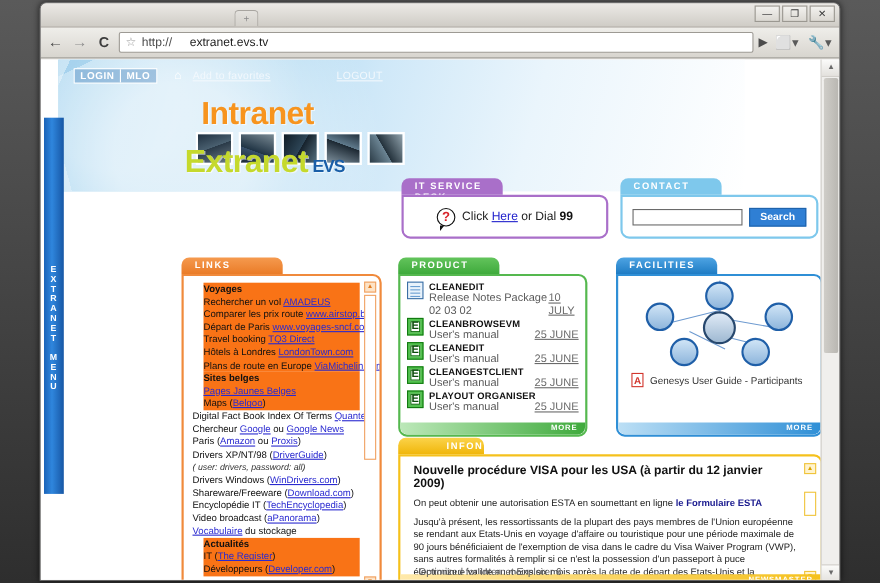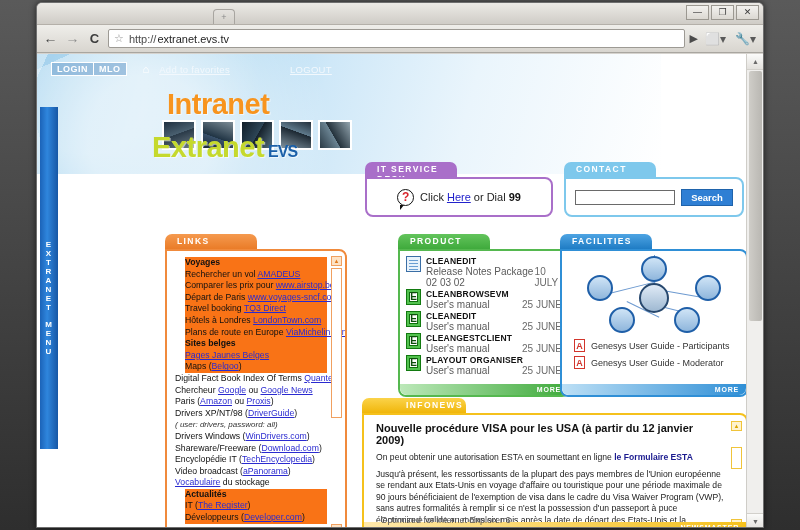--- a/index.html
+++ b/index.html
@@ -85,21 +85,21 @@
     background:#f0efed; border-left:1px solid #cfcdc8;
   }
   .ps-arrow { width:17px; height:16px; background:linear-gradient(#fbfbfa,#e3e1dd); border-bottom:1px solid #d2d0cb;
     color:#6a6a6a; font-size:7px; text-align:center; line-height:16px; }
   .ps-arrow.bot { position:absolute; bottom:0; border-bottom:none; border-top:1px solid #d2d0cb; }
   .ps-thumb { position:absolute; top:17px; left:2px; width:13px; height:250px;
     background:linear-gradient(90deg,#cfcdc8,#b9b7b2); border-radius:2px; }
 
   
   .banner {
-    position:absolute; left:0; top:0; width:624px; height:120px;
+    position:absolute; left:16px; top:0; width:624px; height:120px;
     background:
       radial-gradient(circle at 18% 70%, rgba(255,255,255,.55) 0 12%, rgba(255,255,255,0) 35%),
       radial-gradient(circle at 8% 35%, rgba(255,255,255,.4) 0 10%, rgba(255,255,255,0) 30%),
       linear-gradient(105deg,#7cc0e8 0%,#a5d4ef 22%,#cfe8f8 45%,#eaf5fc 68%,#ffffff 100%);
     overflow:hidden;
   }
   .banner::before{
     content:""; position:absolute; left:0; top:0; width:300px; height:120px;
     background:
       linear-gradient(115deg, rgba(255,255,255,.45) 0 10px, transparent 10px 34px),
@@ -182,37 +182,37 @@
   .lk-head { font-weight:bold; }
   .lk-row a { color:#2a2ad0; text-decoration:underline; }
   .lk-note { font-style:italic; color:#333; font-size:8px; }
   .oscroll { position:absolute; right:3px; top:5px; width:11px; height:278px; }
   .oarrow { width:11px; height:10px; border:1px solid #f0a060; background:#fde3c6; color:#e07b20;
     font-size:6px; text-align:center; line-height:8px; }
   .oarrow.bottom { position:absolute; bottom:0; }
   .othumb { position:absolute; top:12px; left:0; width:11px; height:150px; border:1px solid #f0a060; background:#fff; }
 
   
-  #product { left:325px; top:180px; width:172px;margin-left:36px; }
+  #product { left:325px; top:180px; width:172px; }
   #product .ptab { background:#55b84f; background:linear-gradient(#63c45c,#3faa3c); }
   #product .pbody { border:2px solid #55b84f; height:148px; padding:5px 6px 0 6px; }
   .prow { display:flex; align-items:flex-start; gap:5px; margin-bottom:1px; }
   .picon { width:15px; height:16px; flex:none; position:relative; }
   .doc-ico { background:#e8f2fb; border:1px solid #3a6ea5; }
   .doc-ico::after{ content:""; position:absolute; left:2px; top:3px; width:9px; height:1px;
     box-shadow:0 0 0 0 #6a9ed2, 0 3px 0 0 #6a9ed2, 0 6px 0 0 #6a9ed2, 0 9px 0 0 #6a9ed2;
     background:#6a9ed2; }
   .e-ico { background:#53c24f; border:1px solid #127a10; color:#0d4d0c; font-weight:bold; font-size:10px;
     text-align:center; line-height:14px; }
   .e-ico::before{ content:""; position:absolute; inset:2px 2px 2px 2px; background:#fff; border:1px solid #0f6f0d; }
   .e-ico span { position:relative; }
   .pinfo { flex:1; min-width:0; }
   .pname { font-size:8.5px; font-weight:bold; color:#111; letter-spacing:.2px; }
   .psub { display:flex; justify-content:space-between; font-size:10px; color:#5a5a5a; }
-  .pdate { color:#6a6a6a; }
+  .pdate { color:#6a6a6a;text-decoration:underline; }
   .morebar { position:absolute; right:0; bottom:0; width:100%; height:11px;
     border-radius:0 0 7px 7px; text-align:right; padding-right:7px;
     font-size:7px; font-weight:bold; color:#fff; letter-spacing:.8px; line-height:11px; }
   .morebar.green { background:linear-gradient(90deg,#bce8b9,#3faa3c); }
   .morebar.blue { background:linear-gradient(90deg,#bcdff5,#2f8fd6); }
   .morebar.yellow { background:linear-gradient(90deg,#ffe9ab,#f5c11c); }
 
   
   #facilities { left:523px; top:180px; width:188px; }
   #facilities .ptab { background:#2f8fd6; background:linear-gradient(#4ea4e3,#1f7cc4); }
@@ -228,21 +228,21 @@
   .nd-5 { left:95px; top:50px; }
   .nd-line { position:absolute; background:#6d9ad0; height:1px; transform-origin:0 0; }
   .pdfrow { display:flex; align-items:center; gap:6px; margin:4px 0 0 6px; }
   .pdf-ico { width:11px; height:13px; background:#fff; border:1px solid #d2352c; position:relative; flex:none; }
   .pdf-ico::after { content:"A"; position:absolute; inset:0; color:#d2352c; font-size:9px; font-weight:bold;
     text-align:center; line-height:12px; }
   .pdftext { font-size:9px; color:#333; }
 
   
   #infonews { left:325px; top:344px; width:386px; }
-  #infonews .ptab { background:#f5c11c; background:linear-gradient(#fbd34a,#f0b60a); width:104px;padding-left:44px; }
+  #infonews .ptab { background:#f5c11c; background:linear-gradient(#fbd34a,#f0b60a); width:78px;padding-left:44px; }
   #infonews .pbody { border:2px solid #f5c11c; height:122px; padding:7px 22px 5px 12px; overflow:hidden; }
   .news-title { font-size:11px; font-weight:bold; color:#111; margin-bottom:6px; }
   .news-lead { font-size:8.6px; color:#222; margin-bottom:7px; }
   .news-lead b { color:#1b1b8f; }
   .news-body { font-size:8.6px; color:#222; line-height:11.4px; }
   .yscroll { position:absolute; right:4px; top:6px; width:11px; height:108px; }
   .yarrow { width:11px; height:10px; border:1px solid #f0c43a; background:#fff3cd; color:#d9a400;
     font-size:6px; text-align:center; line-height:8px; }
   .yarrow.bottom { position:absolute; bottom:0; }
   .ythumb { position:absolute; top:26px; left:0; width:11px; height:22px; border:1px solid #f0c43a; background:#fff; }
@@ -268,21 +268,21 @@
       </div>
     </div>
 
     <div class="navbar">
       <div class="navbtn active">←</div>
       <div class="navbtn">→</div>
       <div class="navbtn reload">C</div>
       <div class="urlbar">
         <span class="star">☆</span>
         <span class="urltext">http://</span>
-        <span class="urltext" style="margin-left:-4px;color:#1f1f1f;">extranet.evs.tv</span>
+        <span class="urltext" style="margin-left:-4px;color:#1f1f1f;padding-left:15px;">extranet.evs.tv</span>
       </div>
       <div class="go">▶</div>
       <div class="tbicon">⬜▾</div>
       <div class="tbicon">🔧▾</div>
     </div>
 
     <div id="viewport">
       <div id="page">
 
         <div class="banner">
@@ -346,21 +346,21 @@
           </div>
         </div>
 
         <div class="panel" id="links">
           <div class="ptab">LINKS</div>
           <div class="pbody">
 
             <div class="lk-group">
               <div class="lk-row lk-head">Voyages</div>
               <div class="lk-row"><span>Rechercher un vol </span><a href="#">AMADEUS</a></div>
-              <div class="lk-row"><span>Comparer les prix pour </span><a href="#">www.airstop.be</a></div>
+              <div class="lk-row"><span>Comparer les prix route </span><a href="#">www.airstop.be</a></div>
               <div class="lk-row"><span>Départ de Paris </span><a href="#">www.voyages-sncf.com</a></div>
               <div class="lk-row"><span>Travel booking </span><a href="#">TQ3 Direct</a></div>
               <div class="lk-row"><span>Hôtels à Londres </span><a href="#">LondonTown.com</a></div>
               <div class="lk-row"><span>Plans de route en Europe </span><a href="#">ViaMichelin.com</a></div>
             </div>
 
             <div class="lk-group">
               <div class="lk-row lk-head">Sites belges</div>
               <div class="lk-row"><a href="#">Pages Jaunes Belges</a></div>
               <div class="lk-row"><span>Maps (</span><a href="#">Belgoo</a><span>)</span></div>
@@ -470,24 +470,20 @@
               <div class="nd-node nd-2"></div>
               <div class="nd-node nd-3"></div>
               <div class="nd-node nd-4"></div>
               <div class="nd-node nd-5"></div>
               <div class="nd-node nd-center"></div>
             </div>
             <div class="pdfrow">
               <div class="pdf-ico"></div>
               <span class="pdftext">Genesys User Guide - Participants</span>
             </div>
-            <div class="pdfrow">
-              <div class="pdf-ico"></div>
-              <span class="pdftext">Genesys User Guide - Moderator</span>
-            </div>
             <div class="morebar blue">MORE</div>
           </div>
         </div>
 
         <div class="panel" id="infonews">
           <div class="ptab">INFONEWS</div>
           <div class="pbody">
             <div class="news-title">Nouvelle procédure VISA pour les USA (à partir du 12 janvier 2009)</div>
             <div class="news-lead">
               <span>On peut obtenir une autorisation ESTA en soumettant en ligne </span><b>le Formulaire ESTA</b>

